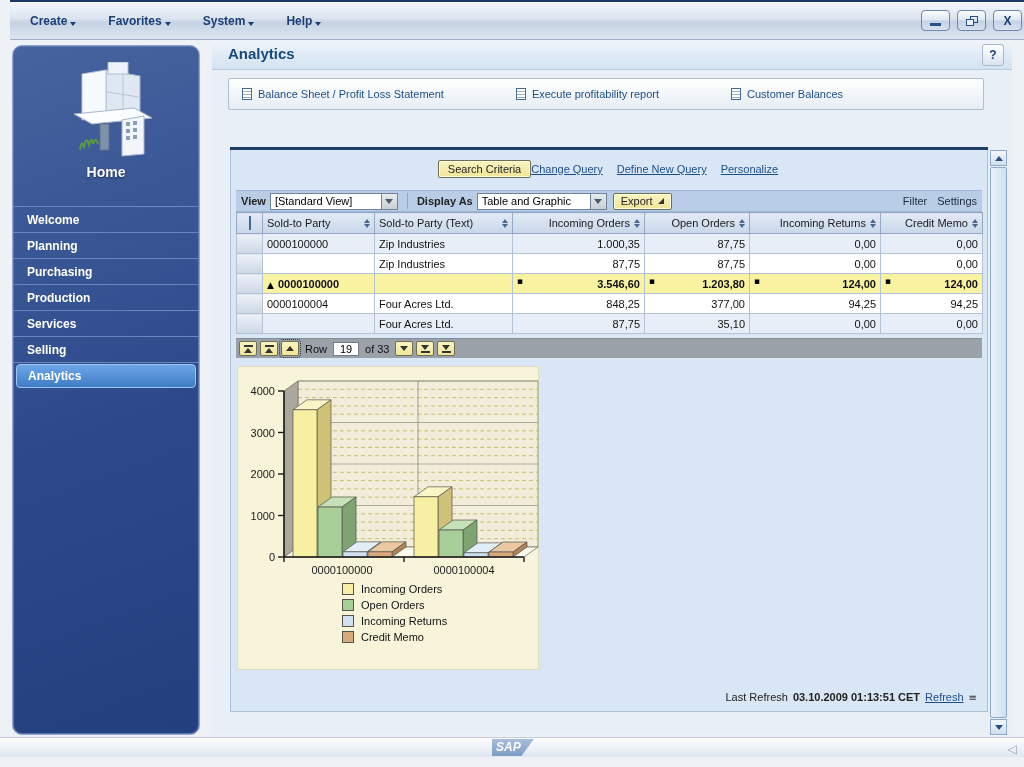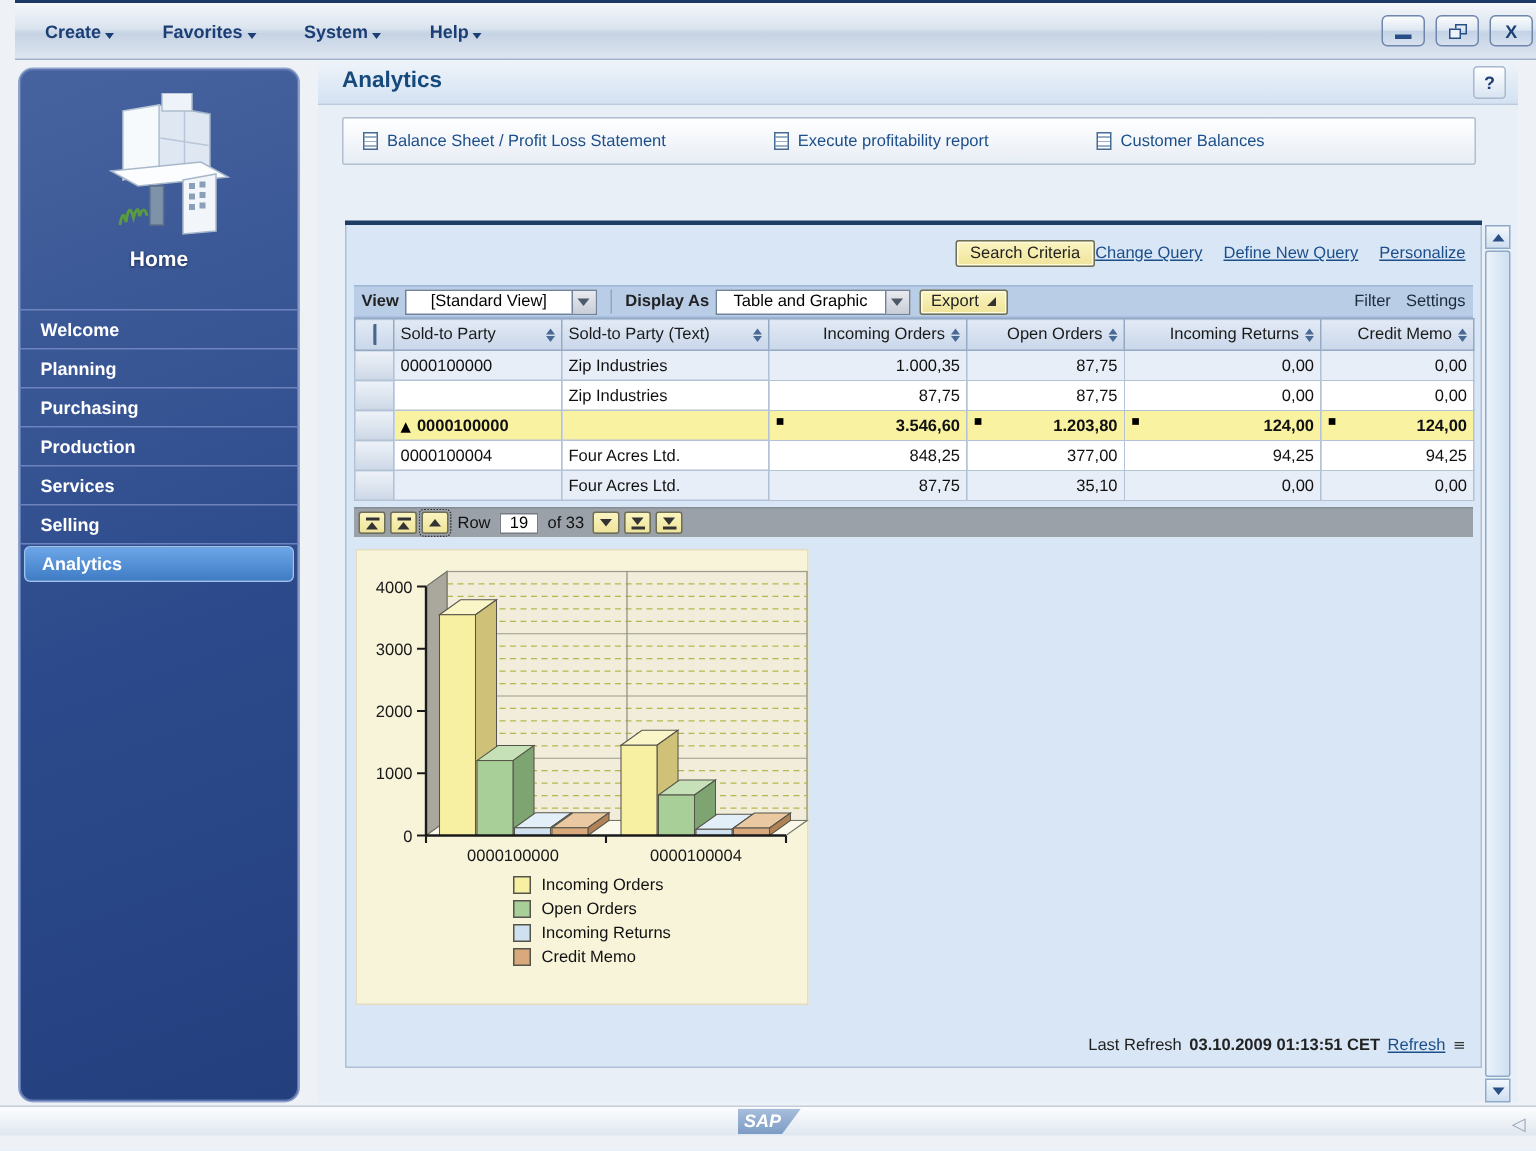--- a/index.html
+++ b/index.html
@@ -65,30 +65,30 @@
   .tn-btn{width:17px;height:17px;border:1px solid #b0b0b0;border-radius:2px;background:#ececec;
     display:flex;align-items:center;justify-content:center;cursor:pointer;}
   .tri-l{width:0;height:0;border-top:4px solid transparent;border-bottom:4px solid transparent;border-right:6px solid #9a9a9a;}
   .tri-r{width:0;height:0;border-top:4px solid transparent;border-bottom:4px solid transparent;border-left:6px solid #9a9a9a;}
   .detach{position:relative;width:9px;height:8px;border:1px solid #333;background:#fff;}
   .detach i{position:absolute;right:-2px;top:-2px;width:0;height:0;border-top:4px solid #333;border-left:4px solid transparent;}
 
   .panel{position:absolute;left:18px;top:110px;width:758px;height:562px;background:#d9e6f5;
     border:1px solid #aebfd6;border-top:none;}
 
-  .search-row{position:absolute;top:10px;left:8px;right:10px;display:flex;justify-content:flex-end;align-items:center;}
+  .search-row{position:absolute;top:10px;left:8px;right:10px;display:flex;justify-content:center;align-items:center;}
   .btn-yellow{background:linear-gradient(#faf4c0,#efe49a);border:1px solid #6f6f55;border-radius:2px;
     font-size:11px;color:#222;padding:2px 9px;box-shadow:inset 0 0 0 1px #fffce0;cursor:pointer;}
   .query-links{display:flex;gap:14px;}
   .qa-link{font-size:11px;color:#1c4f8a;text-decoration:underline;cursor:pointer;}
 
   .toolbar{position:absolute;top:40px;left:5px;right:5px;height:22px;background:#b9cde7;
     border-top:1px solid #9fb6d6;border-bottom:1px solid #9fb6d6;display:flex;align-items:center;padding:0 5px;}
   .tb-label{font-size:11px;font-weight:bold;color:#222;margin-right:4px;}
-  .dd{display:flex;height:17px;border:1px solid #71829b;background:#fff;cursor:pointer;text-align:center;}
+  .dd{display:flex;height:17px;border:1px solid #71829b;background:#fff;cursor:pointer;}
   .dd-text{font-size:11px;padding:1px 4px;white-space:nowrap;overflow:hidden;}
   .dd .w1{width:110px;} .dd .w2{width:112px;}
   .dd-btn{width:16px;background:linear-gradient(#e8eaee,#c9ced8);border-left:1px solid #71829b;
     display:flex;align-items:center;justify-content:center;}
   .caret-down{width:0;height:0;border-left:4px solid transparent;border-right:4px solid transparent;border-top:5px solid #4d5a6a;}
   .v-sep{width:1px;height:16px;background:#8fa6c6;margin:0 9px;}
   .export-btn{display:flex;align-items:center;gap:5px;height:17px;padding:0 7px;margin-left:6px;}
   .menu-tri{width:0;height:0;border-bottom:6px solid #333;border-left:6px solid transparent;}
   .filter-settings{margin-left:auto;display:flex;gap:10px;font-size:11px;color:#1b2b3b;}
   .fs-link{cursor:pointer;}

